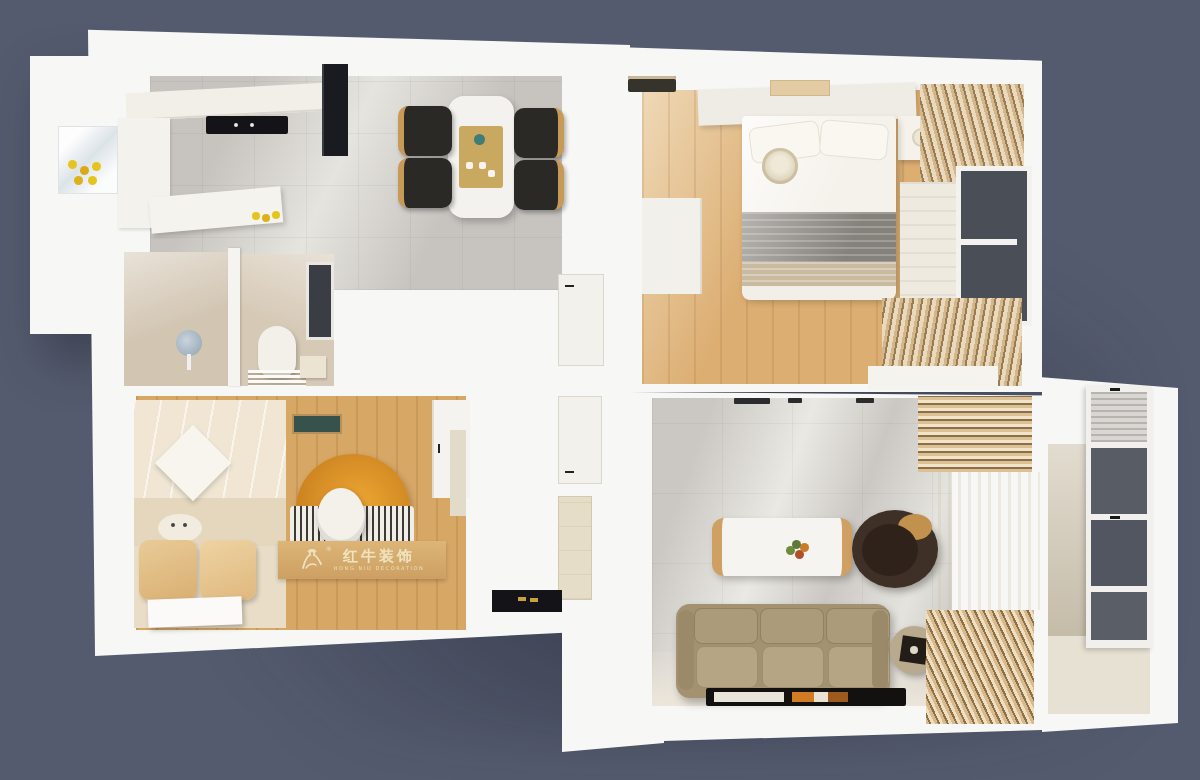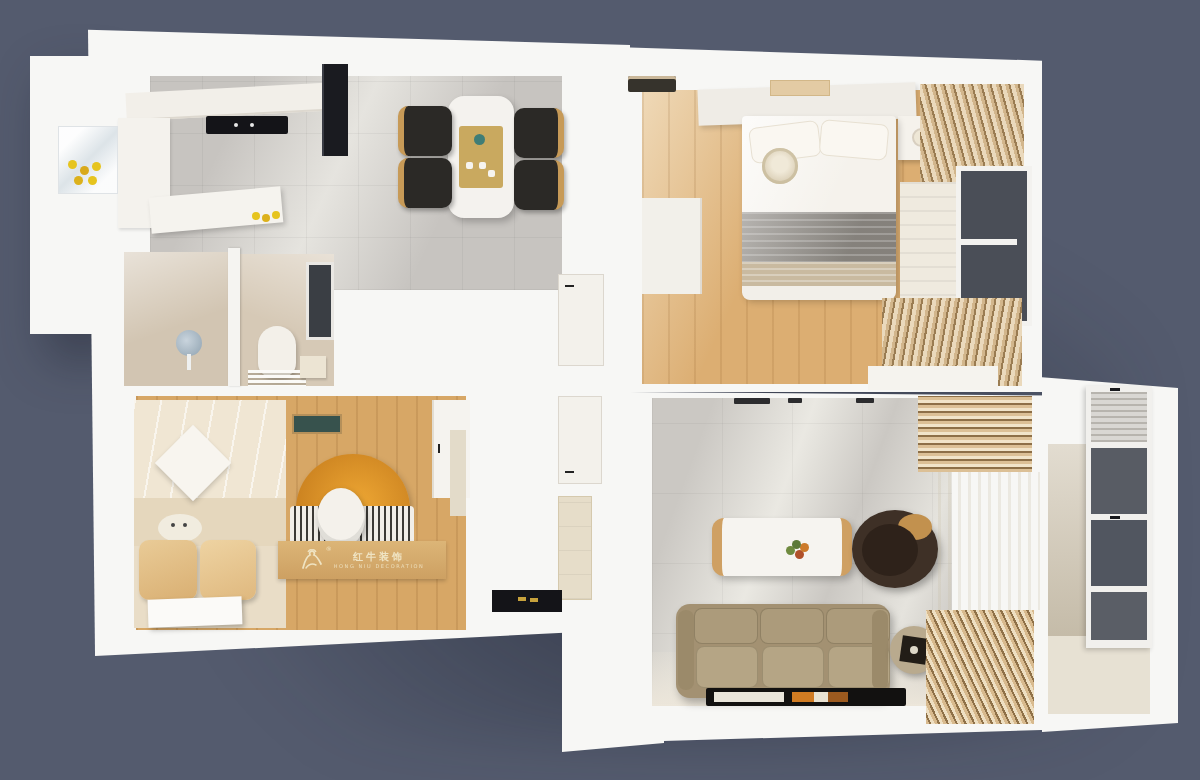--- a/index.html
+++ b/index.html
@@ -109,21 +109,21 @@
             box-shadow:inset 0 -8px 0 rgba(0,0,0,.08),2px 3px 6px rgba(0,0,0,.28);}
   .b2-ward{left:432px;top:400px;width:36px;height:98px;background:#f5f3ef;border-left:2px solid #e2ddd3;}
   .b2-wall-r{left:450px;top:430px;width:16px;height:86px;background:#e3dbc9;}
   
   .wm-board{left:278px;top:541px;width:168px;height:38px;background:linear-gradient(180deg,#dcb577,#cda062);
             display:flex;align-items:center;justify-content:center;gap:6px;color:#efe3c2;
             box-shadow:0 2px 4px rgba(0,0,0,.2);}
   .wm-logo{width:24px;height:24px;flex:0 0 auto;}
   .wm-reg{font-size:6px;align-self:flex-start;margin:4px -4px 0 -4px;}
   .wm-col{display:flex;flex-direction:column;align-items:center;line-height:1;}
-  .wm-cn{font-size:10px;font-weight:bold;letter-spacing:3px;white-space:nowrap;}
+  .wm-cn{font-size:15px;font-weight:bold;letter-spacing:3px;white-space:nowrap;}
   .wm-en{font-size:5px;letter-spacing:1.6px;margin-top:2px;white-space:nowrap;opacity:.9;}
   
   .b1-head{left:698px;top:86px;width:218px;height:36px;background:#efece6;transform:rotate(-2deg);box-shadow:2px 3px 5px rgba(0,0,0,.15);}
   .b1-headart{left:770px;top:80px;width:58px;height:14px;background:#e3cba4;border:1px solid #d2b788;}
   .b1-night{left:898px;top:116px;width:44px;height:44px;background:#f5f2ec;box-shadow:2px 3px 4px rgba(0,0,0,.18);}
   .b1-lamp{left:912px;top:128px;width:15px;height:15px;border-radius:50%;background:#eee7d6;border:2px solid #d8cfc0;}
   .b1-bed{left:742px;top:116px;width:154px;height:182px;background:#f5f2ec;border-radius:4px 4px 8px 8px;
           box-shadow:3px 4px 7px rgba(0,0,0,.2);
           background-image:linear-gradient(115deg,rgba(255,255,255,.75),rgba(255,255,255,0) 55%);}
   .b1-pa{left:750px;top:124px;width:68px;height:34px;background:#faf7f1;border:1px solid #e7e0d2;border-radius:8px;transform:rotate(-7deg);}

